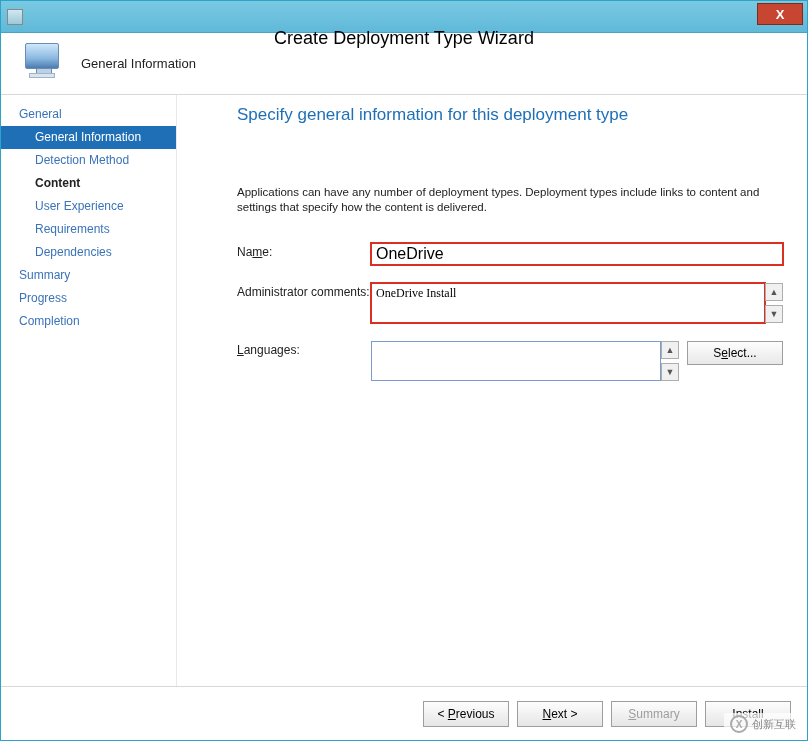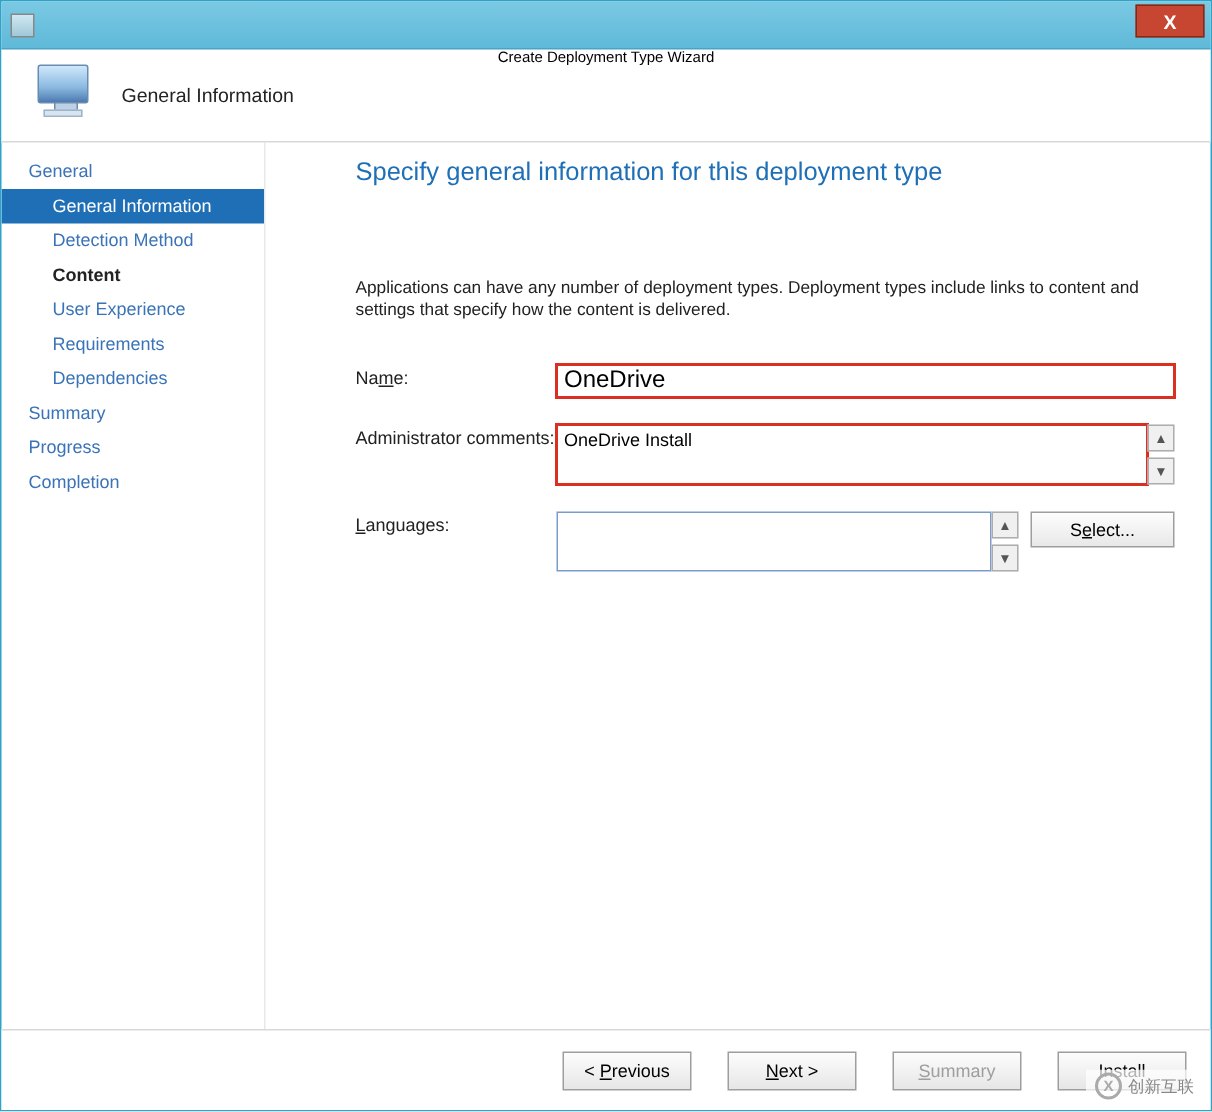--- a/index.html
+++ b/index.html
@@ -30,21 +30,21 @@
   .titlebar-icon {
     width: 16px; height: 16px;
     margin-left: 6px;
     background: linear-gradient(#d0e8f0,#a0c8d8);
     border: 1px solid #888;
   }
   .titlebar-title {
     position: absolute;
     left: 0; right: 0;
     text-align: center;
-    font-size: 10px;
+    font-size: 18px;
     color: #000;
     margin-top: 44px;
   }
   .close-btn {
     position: absolute;
     right: 4px; top: 2px;
     width: 46px; height: 22px;
     background: #c74632;
     border: 1px solid #7a2c1f;
     color: #fff;
@@ -161,21 +161,21 @@
     padding: 2px 4px;
     font-size: 16px;
     font-family: inherit;
   }
   .textarea {
     flex: 1;
     height: 40px;
     border: 1px solid #7a9ccc;
     padding: 2px 4px;
     font-size: 12px;
-    font-family: Liberation Sans, sans-serif;
+    font-family: Liberation Serif, serif;
     resize: none;
   }
   .scroll-btns {
     width: 18px;
     display: flex;
     flex-direction: column;
     justify-content: space-between;
     margin-left: 0;
   }
   .scroll-btn {
@@ -205,21 +205,21 @@
     font-size: 12px;
     cursor: pointer;
   }
   .footer {
     height: 54px;
     border-top: 1px solid #d8d8d8;
     display: flex;
     align-items: center;
     justify-content: flex-end;
     padding-right: 16px;
-    gap: 24px;
+    gap: 8px;
     background:#fff;
   }
   .footer button {
     min-width: 86px;
     height: 26px;
     border: 1px solid #9e9e9e;
     background: linear-gradient(#fdfdfd,#e6e6e6);
     font-size: 12px;
     cursor: pointer;
     padding: 0 10px;

